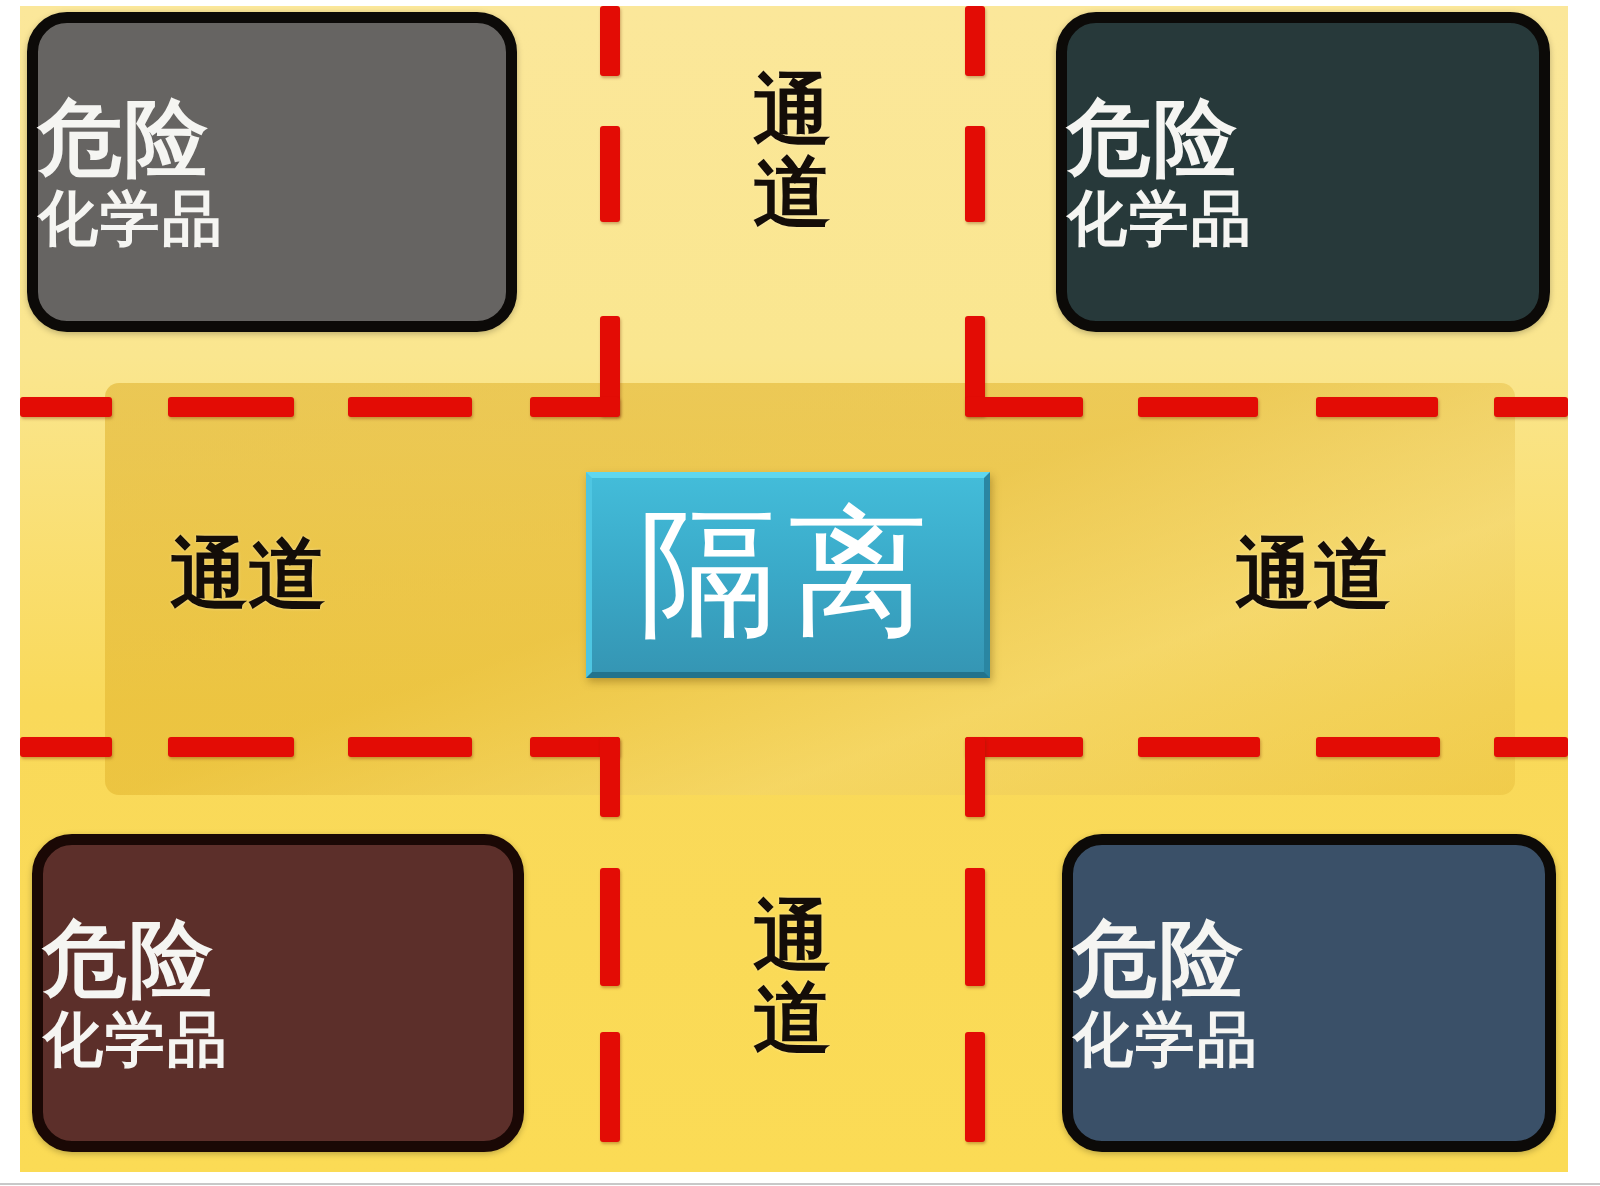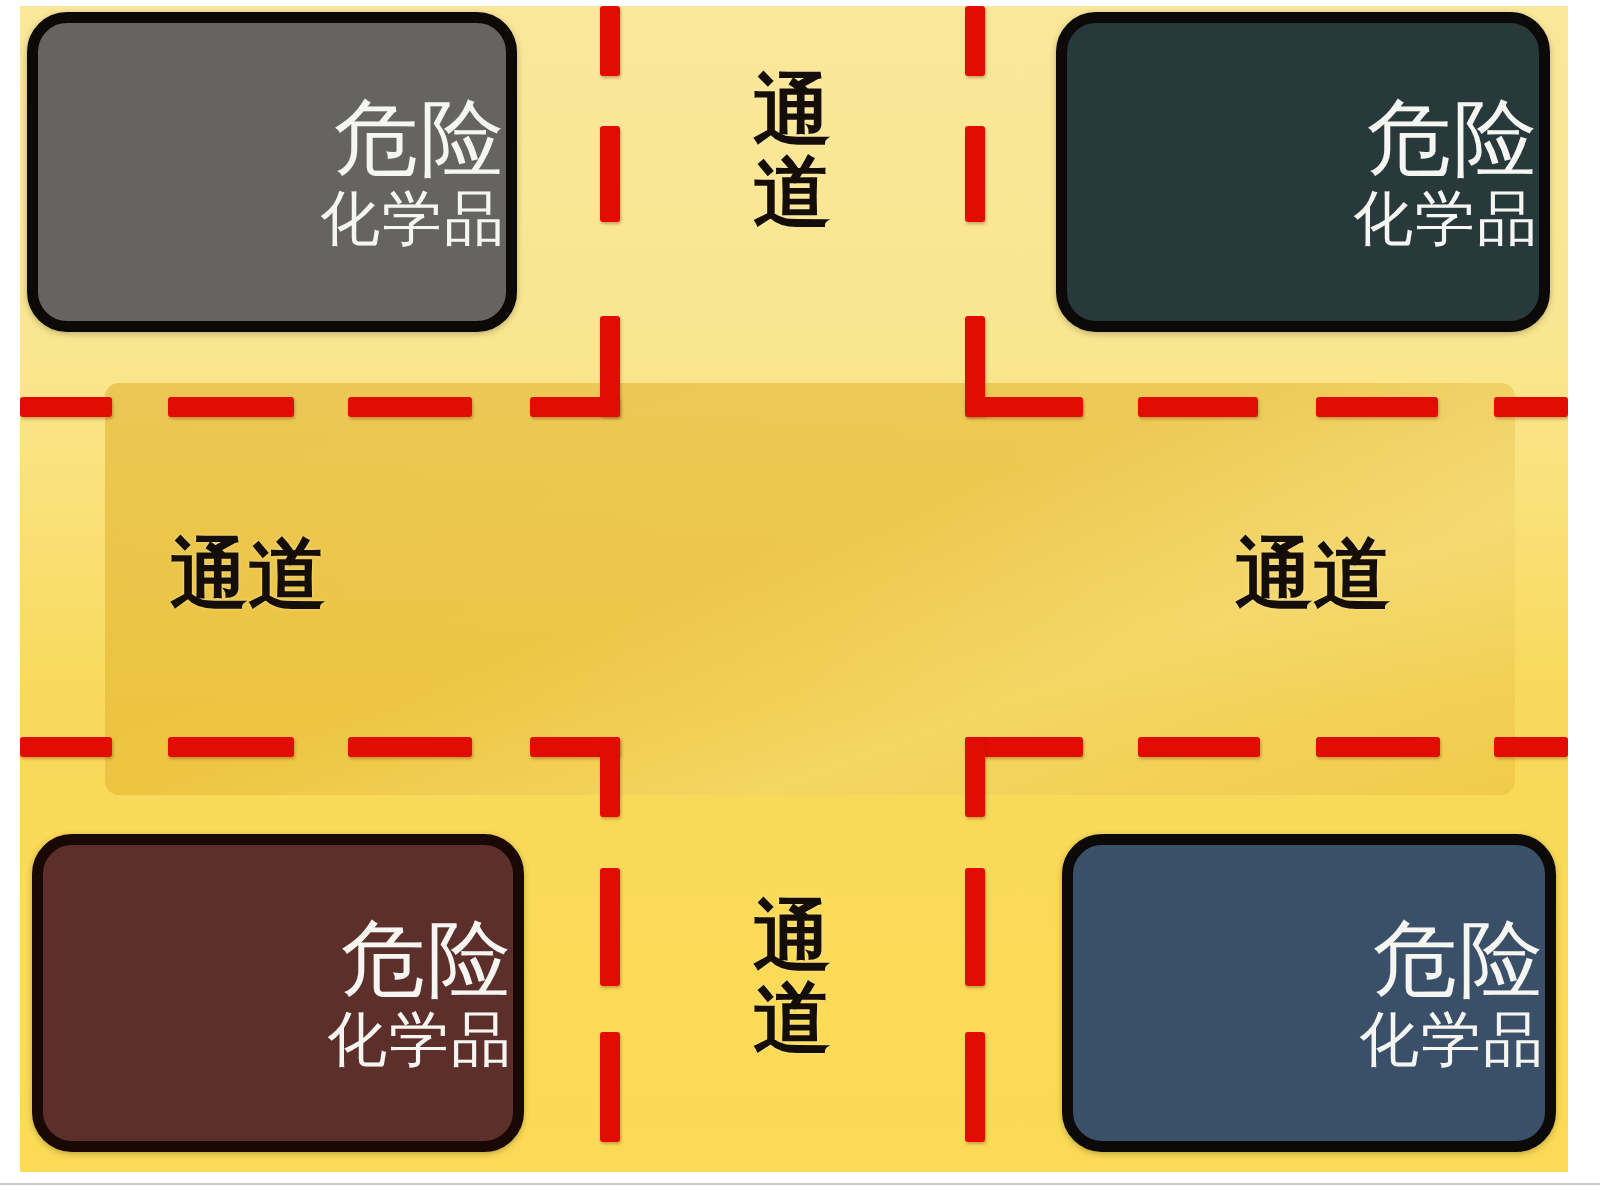--- a/index.html
+++ b/index.html
@@ -17,22 +17,22 @@
     position: absolute; left: 0; top: 1183px; width: 1600px; height: 2px; background: #c8c8c8;
   }
   .band {
     position: absolute; left: 85px; top: 377px; width: 1410px; height: 412px;
     border-radius: 14px;
     background: linear-gradient(160deg, rgba(222,175,40,0.55) 0%, rgba(226,180,45,0.55) 45%, rgba(240,210,110,0.45) 70%, rgba(232,190,60,0.5) 100%);
   }
   .hazard-box {
     position: absolute; box-sizing: border-box;
     border: 11px solid #0c0a08; border-radius: 40px;
-    display: flex; flex-direction: column; align-items: flex-end; justify-content: center;
-    color: #f5f5f2; font-weight: normal; line-height: 1.0;
+    display: flex; flex-direction: column; align-items: flex-start; justify-content: center;
+    color: #f5f5f2; font-weight: bold; line-height: 1.0;
     box-shadow: 0 2px 6px rgba(0,0,0,0.25);
   }
   .hazard-box .l1 { font-size: 84px; letter-spacing: 2px; }
   .hazard-box .l2 { font-size: 60px; letter-spacing: 2px; margin-top: 8px; }
   .box-tl { left: 7px;  top: 6px;   width: 490px; height: 320px; background: #666462; }
   .box-tr { left: 1036px; top: 6px; width: 494px; height: 320px; background: #27393a; }
   .box-bl { left: 12px;  top: 828px; width: 492px; height: 318px; background: #5c2f2a; border-color:#1a0805; }
   .box-br { left: 1042px; top: 828px; width: 494px; height: 318px; background: #3a5068; }
   .passage {
     position: absolute; color: #140d08; font-weight: bold; font-size: 78px; line-height: 1.05;
@@ -118,14 +118,17 @@
       <div>通</div>
       <div>道</div>
     </div>
   <div class="passage passage-v p-bottom">
       <div>通</div>
       <div>道</div>
     </div>
   <div class="passage p-left">通道</div>
   <div class="passage p-right">通道</div>
 
+  <div class="isolation">
+    <span>隔离</span>
+  </div>
 </div>
 <div class="bottom-rule"></div>
 
 </body></html>

